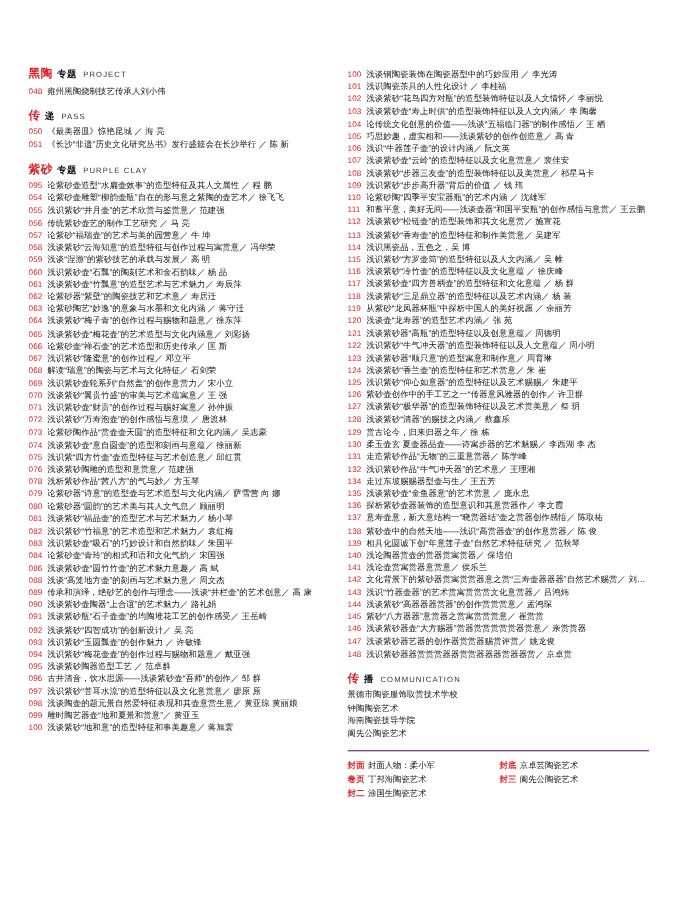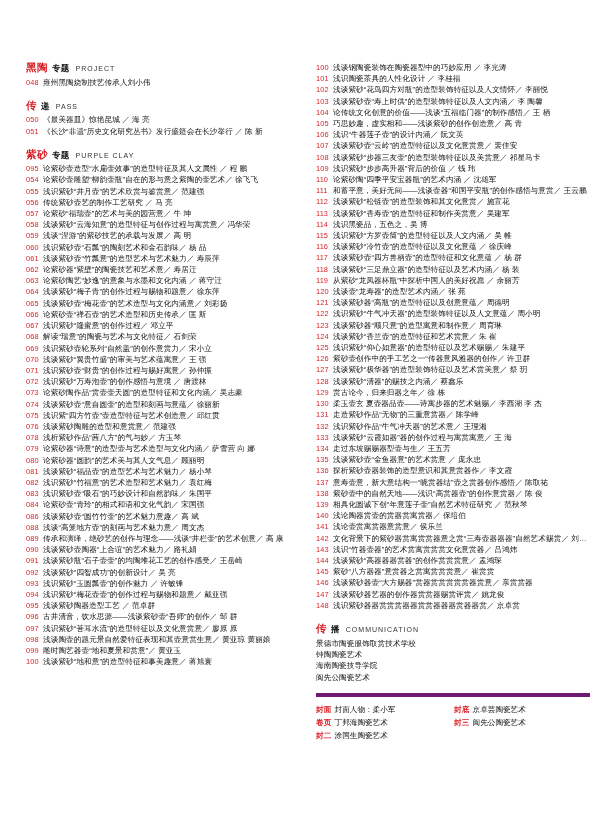--- a/index.html
+++ b/index.html
@@ -92,21 +92,21 @@
   .comm-list .citem {
     font-size: 7.6px;
     line-height: 11.4px;
     color: #111;
     letter-spacing: 0.1px;
   }
 
   
   .covers {
     margin-top: 10px;
-    border-top: 4px solid #701a75;
+    border-top: 1px solid #701a75;
     padding-top: 6px;
   }
   .cov-row {
     display: flex;
     font-size: 7.6px;
     line-height: 13px;
   }
   .cov-cell {
     display: flex;
     align-items: baseline;
@@ -482,24 +482,20 @@
             <span class="num">130</span>
             <span class="txt">柔玉壶玄 夏壶器品壶——诗寓步器的艺术魅赐／ 李西湖 李 杰</span>
           </div>
           <div class="entry">
             <span class="num">131</span>
             <span class="txt">走造紫砂作品“无物”的三重意赏器／ 陈学峰</span>
           </div>
           <div class="entry">
             <span class="num">132</span>
             <span class="txt">浅识紫砂作品“牛气冲天器”的艺术意／ 王理湘</span>
-          </div>
-          <div class="entry">
-            <span class="num">133</span>
-            <span class="txt">浅谈紫砂“云霞如器”器的创作过程与寓赏寓意／ 王 海</span>
           </div>
           <div class="entry">
             <span class="num">134</span>
             <span class="txt">走过东坡赐赐器型壶与生／ 王五芳</span>
           </div>
           <div class="entry">
             <span class="num">135</span>
             <span class="txt">浅谈紫砂壶“金鱼器意”的艺术赏意 ／ 庞永忠</span>
           </div>
           <div class="entry">

